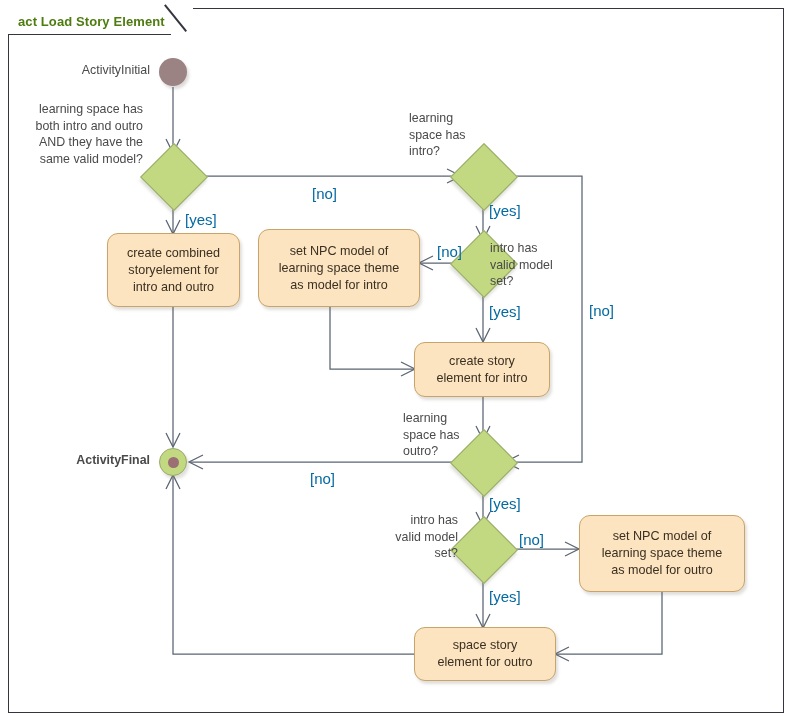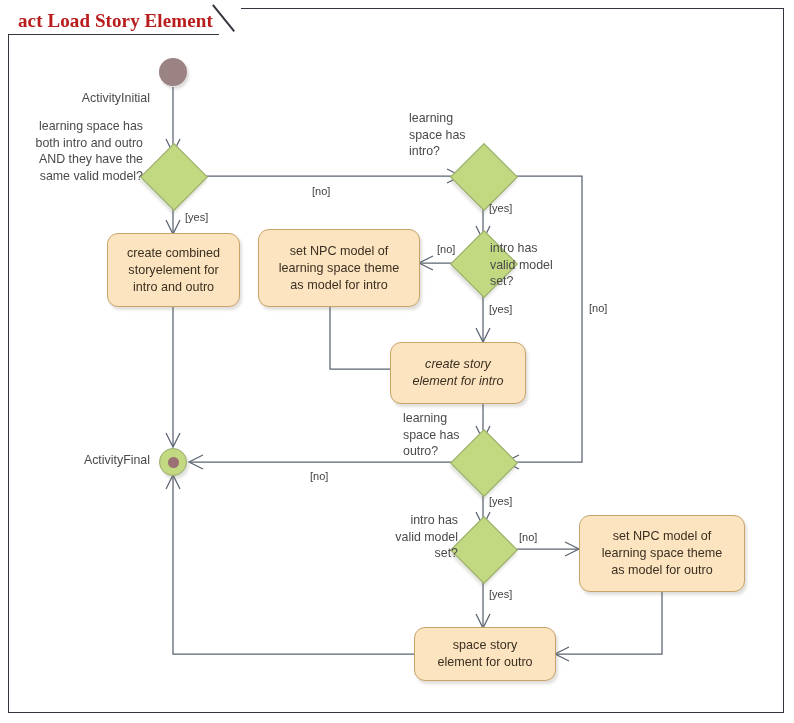--- a/index.html
+++ b/index.html
@@ -41,26 +41,25 @@
     height: 27px;
     border-right: none;
     box-sizing: border-box;
     display: flex;
     align-items: center;
     padding: 0 6px 0 10px;
     background: #ffffff;
     border-bottom: 1.6px solid #34353f;
   }
   .frame-tab-label {
-    font-size: 19px;
+    font-size: 13px;
     font-weight: bold;
-    color: #b91c1c;
+    color: #4d7c0f;
     white-space: nowrap;
     letter-spacing: 0.1px;
-    font-family: Liberation Serif, serif;
   }
   .frame-tab-slope {
     width: 22px;
     height: 27px;
     position: relative;
   }
   .frame-tab-slope::after {
     content: "";
     position: absolute;
     left: -6px;
@@ -133,22 +132,22 @@
     color: #4a4a4a;
     line-height: 16.5px;
     text-align: left;
     white-space: pre-line;
   }
   .node-label.right {
     text-align: right;
   }
   .guard {
     position: absolute;
-    font-size: 11px;
-    color: #404040;
+    font-size: 15px;
+    color: #0369a1;
     white-space: nowrap;
   }
 
   
   .edges {
     position: absolute;
     left: 0;
     top: 0;
     width: 794px;
     height: 723px;
@@ -224,24 +223,24 @@
     <path class="arrow" d="M476 614 L483 628 L490 614"></path>
 
     <path d="M662 592 L662 654 L556 654"></path>
     <path class="arrow" d="M569 647 L555 654 L569 661"></path>
 
     <path d="M414 654 L173 654 L173 476"></path>
     <path class="arrow" d="M166 489 L173 475 L180 489"></path>
   </svg>
 
   <div class="init-node" style="left:159px; top:58px;"></div>
-  <div class="node-label right" style="left:15px; top:62px; width:135px;margin-top:28px;">ActivityInitial</div>
+  <div class="node-label right" style="left:15px; top:62px; width:135px;">ActivityInitial</div>
 
   <div class="diamond" style="left:150px; top:153px;"></div>
-  <div class="node-label right" style="left:15px; top:118px; width:128px;">learning space has
+  <div class="node-label right" style="left:15px; top:101px; width:128px;">learning space has
 both intro and outro
 AND they have the
 same valid model?</div>
   <div class="guard" style="left:185px; top:211px;">[yes]</div>
   <div class="guard" style="left:312px; top:185px;">[no]</div>
 
   <div class="diamond" style="left:460px; top:153px;"></div>
   <div class="node-label" style="left:409px; top:110px; width:108px;">learning
 space has
 intro?</div>
@@ -252,26 +251,26 @@
   <div class="node-label" style="left:490px; top:240px; width:94px;">intro has
 valid model
 set?</div>
   <div class="guard" style="left:437px; top:243px;">[no]</div>
   <div class="guard" style="left:489px; top:303px;">[yes]</div>
 
   <div class="action" style="left:107px; top:233px; width:133px; height:74px;">create combined storyelement for intro and outro</div>
 
   <div class="action" style="left:258px; top:229px; width:162px; height:78px;">set NPC model of learning space theme as model for intro</div>
 
-  <div class="action" style="left:390px; top:342px; width:136px; height:62px;font-style:italic;">create story element for intro</div>
+  <div class="action" style="left:414px; top:342px; width:136px; height:55px;">create story element for intro</div>
 
   <div class="final-outer" style="left:159px; top:448px;">
     <div class="final-inner"></div>
   </div>
-  <div class="node-label right" style="left:15px; top:452px; width:135px;">ActivityFinal</div>
+  <div class="node-label right" style="left:15px; top:452px; width:135px;font-weight:bold;">ActivityFinal</div>
 
   <div class="diamond" style="left:460px; top:439px;"></div>
   <div class="node-label" style="left:403px; top:410px; width:108px;">learning
 space has
 outro?</div>
   <div class="guard" style="left:310px; top:470px;">[no]</div>
   <div class="guard" style="left:489px; top:495px;">[yes]</div>
 
   <div class="diamond" style="left:460px; top:526px;"></div>
   <div class="node-label right" style="left:370px; top:512px; width:88px;">intro has

